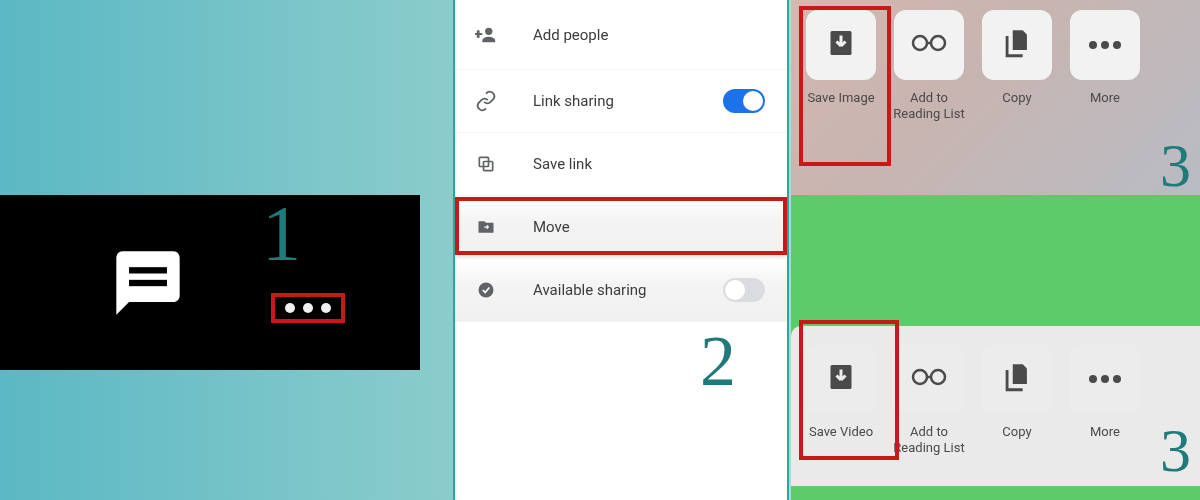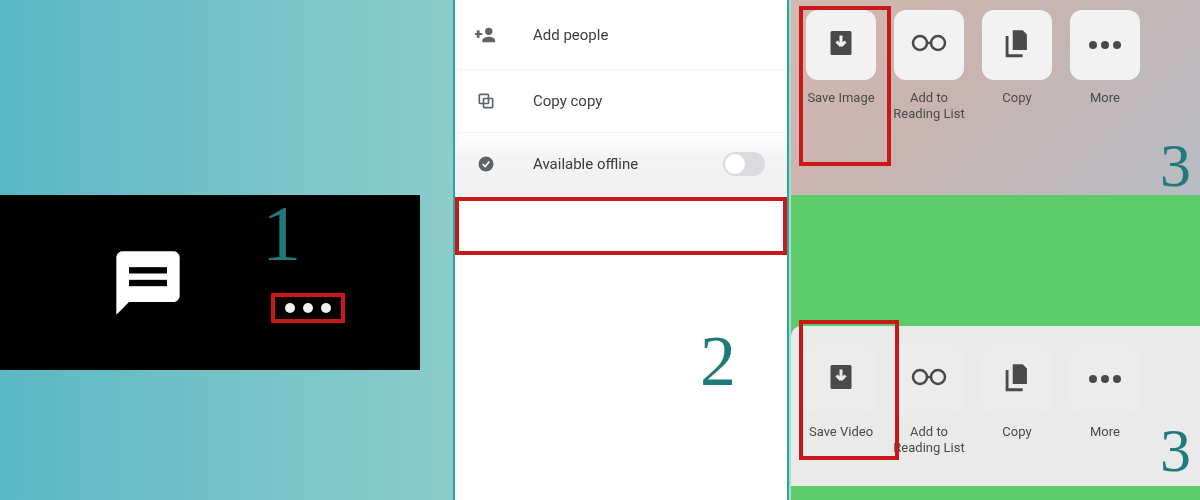--- a/index.html
+++ b/index.html
@@ -210,35 +210,54 @@
           <rect x="2" y="7" width="2" height="8"></rect>
           <rect x="-1" y="10" width="8" height="2" transform="translate(0 0)"></rect>
           <rect x="0" y="10" width="8" height="2"></rect>
           <rect x="3" y="7" width="2" height="8"></rect>
         </svg>
     </span>
     <span class="menu-label">Add people</span>
   </div>
   <div class="menu-row">
     <span class="menu-icon">
+      <svg width="22" height="22" viewBox="0 0 24 24" fill="none" stroke="#5f6368" stroke-width="2">
+          <path d="M10 13a5 5 0 0 0 7 0l3-3a5 5 0 0 0-7-7l-1 1"></path>
+          <path d="M14 11a5 5 0 0 0-7 0l-3 3a5 5 0 0 0 7 7l1-1"></path>
+        </svg>
+    </span>
+    <span class="menu-label">Link sharing</span>
+    <span class="toggle on"></span>
+  </div>
+  <div class="menu-row">
+    <span class="menu-icon">
       <svg width="20" height="20" viewBox="0 0 24 24" fill="none" stroke="#5f6368" stroke-width="2">
           <rect x="9" y="9" width="11" height="11" rx="1"></rect>
           <rect x="4" y="4" width="11" height="11" rx="1"></rect>
         </svg>
     </span>
-    <span class="menu-label">Copy copy</span>
+    <span class="menu-label">Save link</span>
+  </div>
+  <div class="menu-row faded-section">
+    <span class="menu-icon">
+      <svg width="20" height="20" viewBox="0 0 24 24" fill="#5f6368">
+          <path d="M3 5h7l2 2h9v12H3V5z"></path>
+          <path d="M10 12h5m0 0l-2-2m2 2l-2 2" stroke="#fff" stroke-width="1.5" fill="none"></path>
+        </svg>
+    </span>
+    <span class="menu-label">Move</span>
   </div>
   <div class="menu-row faded-section">
     <span class="menu-icon">
       <svg width="20" height="20" viewBox="0 0 24 24" fill="#5f6368">
           <circle cx="12" cy="12" r="9"></circle>
           <path d="M8 12l3 3 5-6" stroke="#fff" stroke-width="2" fill="none"></path>
         </svg>
     </span>
-    <span class="menu-label">Available offline</span>
+    <span class="menu-label">Available sharing</span>
     <span class="toggle off"></span>
   </div>
 </div>
 <div class="highlight-send"></div>
 <div class="step-num step2-num">2</div>
 
 <div class="panel3">
   <div class="strip-b-bg"></div>
 
   <div class="share-strip strip-a">

